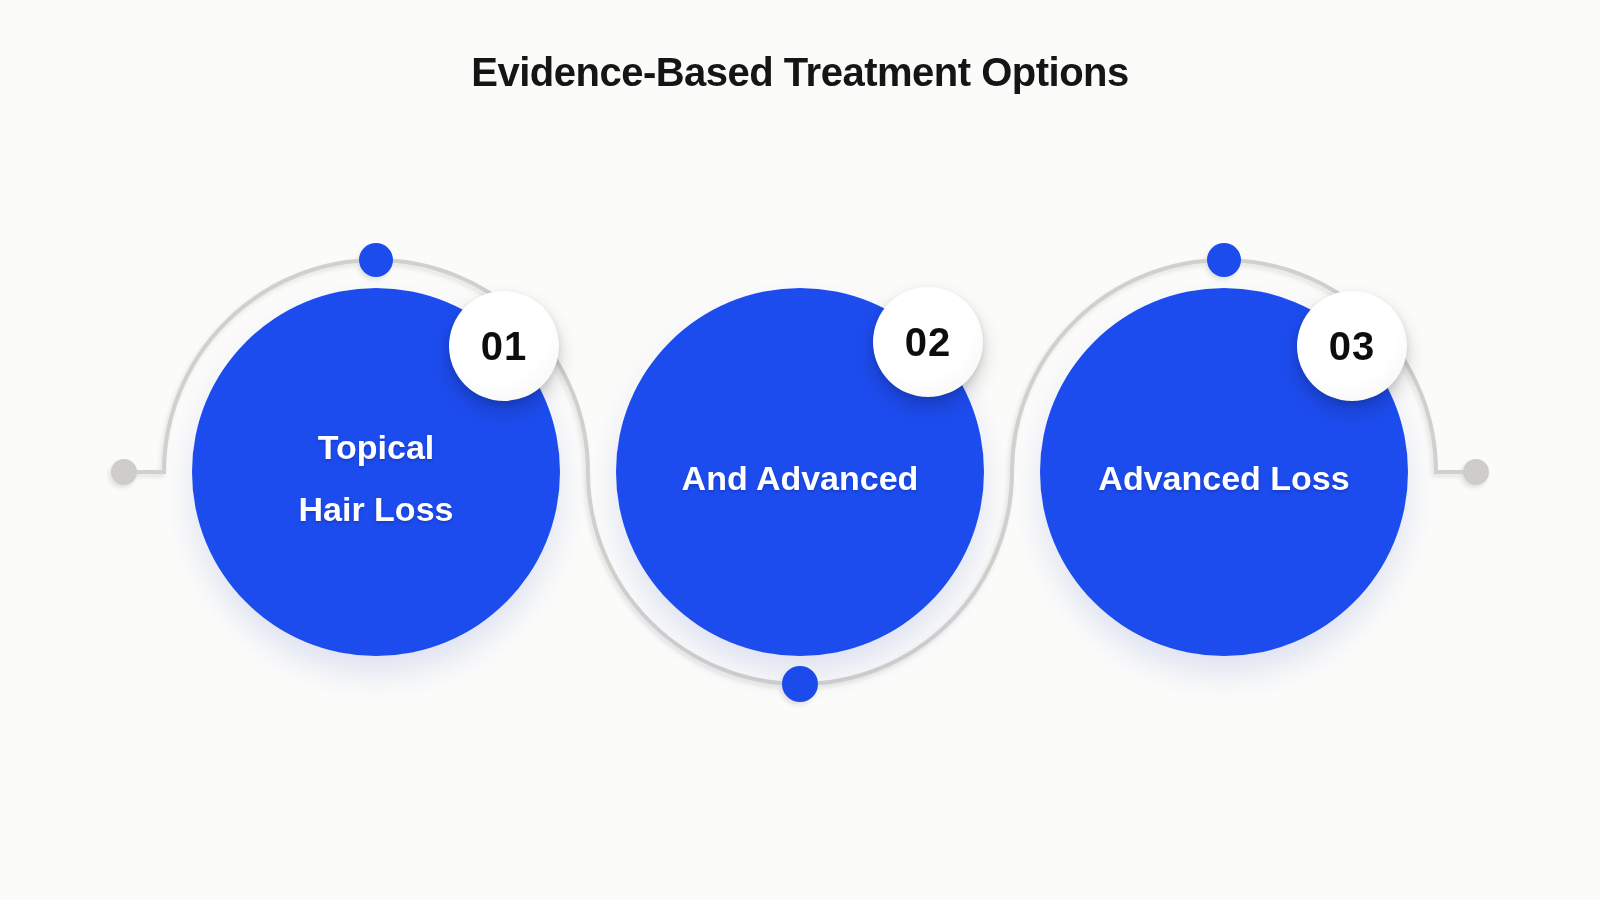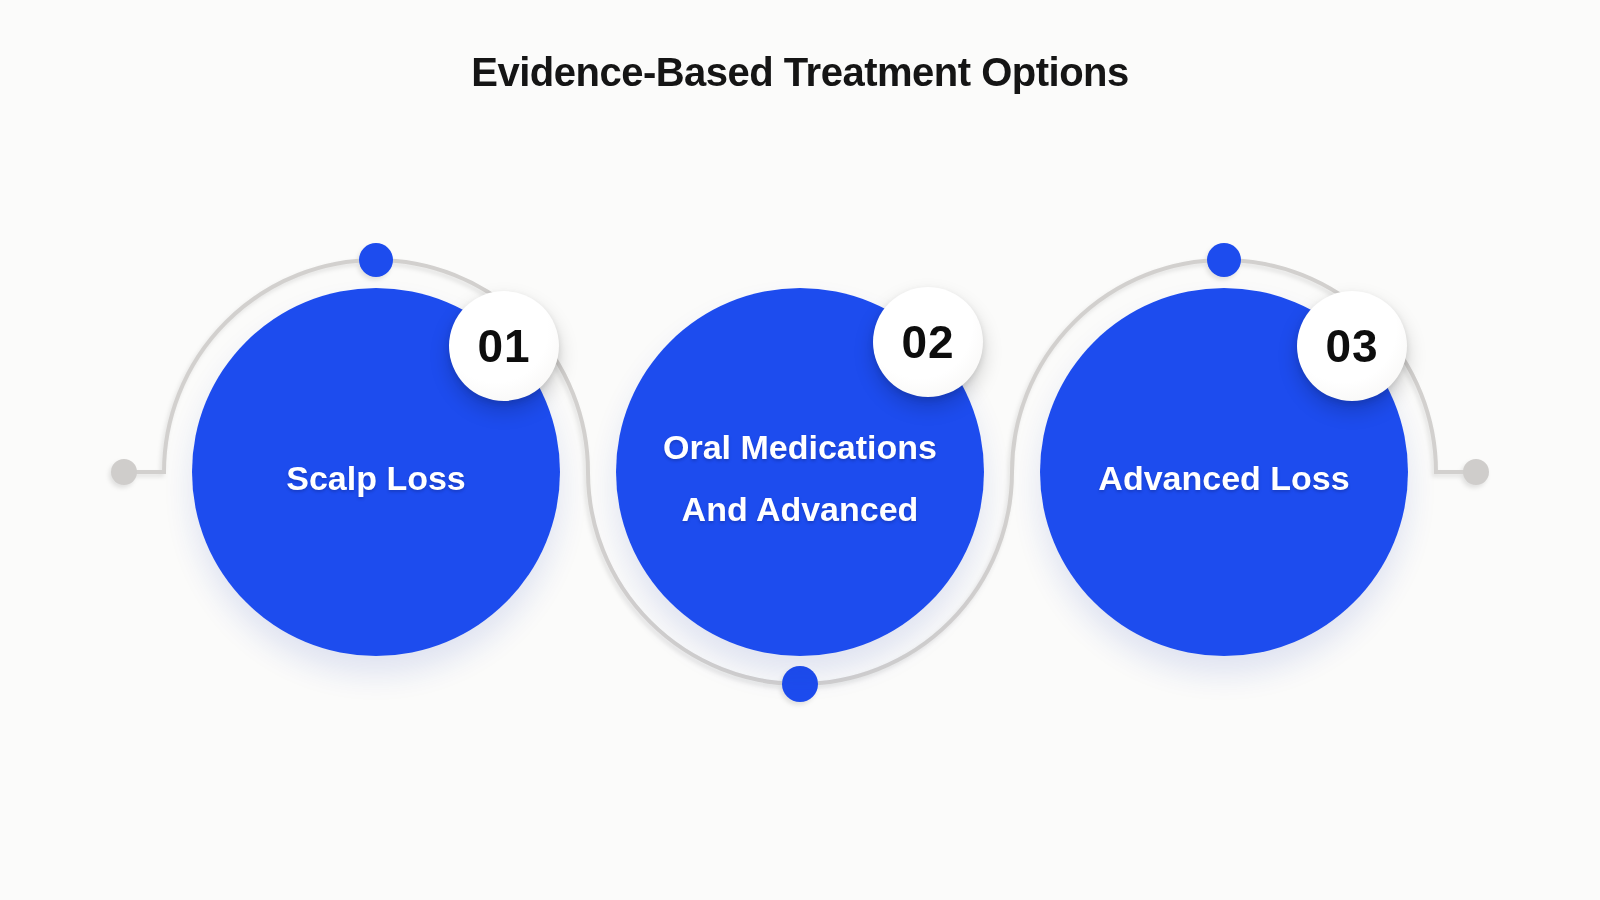--- a/index.html
+++ b/index.html
@@ -71,21 +71,21 @@
     width:110px;height:110px;
     border-radius:50%;
     background:radial-gradient(circle at 42% 35%, #ffffff 55%, #f3f2f0 100%);
     background-color:var(--badge_background);
     box-shadow:0 10px 20px rgba(0,0,0,0.18), 0 3px 6px rgba(0,0,0,0.10);
     display:flex;
     align-items:center;
     justify-content:center;
   }
   .badge-number{
-    font-size:46px;
+    font-size:40px;
     font-weight:700;
     letter-spacing:1px;
     color:var(--badge_number);
   }
   
   #circle-1{left:192px;top:288px;}
   #circle-2{left:616px;top:288px;}
   #circle-3{left:1040px;top:288px;}
   #badge-1{left:449px;top:291px;}
   #badge-2{left:873px;top:287px;}
@@ -101,25 +101,25 @@
   <svg class="connector" viewBox="0 0 1600 900" aria-hidden="true">
     <path class="track" d="M124,472 H164 A212,212 0 0 1 588,472 A212,212 0 0 0 1012,472 A212,212 0 0 1 1436,472 H1476"></path>
     <circle class="end-dot" cx="124" cy="472" r="13"></circle>
     <circle class="end-dot" cx="1476" cy="472" r="13"></circle>
     <circle class="accent-dot" cx="376" cy="260" r="17"></circle>
     <circle class="accent-dot" cx="800" cy="684" r="18"></circle>
     <circle class="accent-dot" cx="1224" cy="260" r="17"></circle>
   </svg>
 
   <div class="step-circle" id="circle-1">
-    <div class="step-label">Scalp Loss</div>
+    <div class="step-label">Topical</div>
+    <div class="step-label">Hair Loss</div>
   </div>
 
   <div class="step-circle" id="circle-2">
-    <div class="step-label">Oral Medications</div>
     <div class="step-label">And Advanced</div>
   </div>
 
   <div class="step-circle" id="circle-3">
     <div class="step-label">Advanced Loss</div>
   </div>
 
   <div class="badge" id="badge-1">
     <span class="badge-number">01</span>
   </div>

